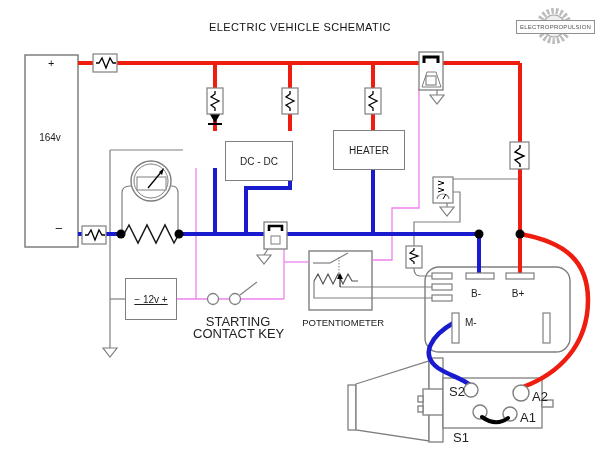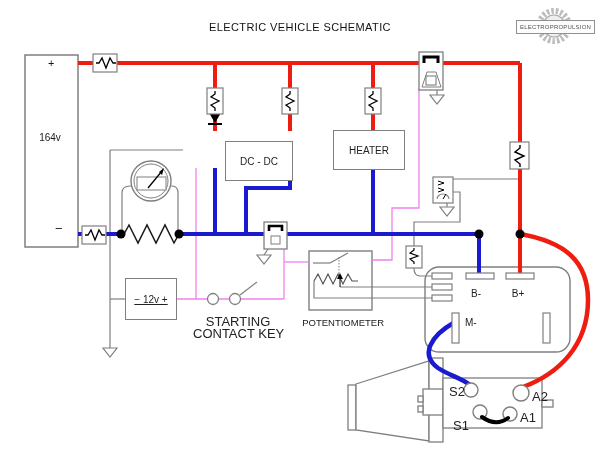--- a/index.html
+++ b/index.html
@@ -218,16 +218,16 @@
   <div class="lbl ctr small" style="left:193px;top:314px;width:90px;">STARTING</div>
   <div class="lbl ctr small" style="left:193px;top:326px;width:90px;">CONTACT KEY</div>
   <div class="lbl ctr" style="left:286px;top:317px;width:98px;font-size:9.5px;text-align:right;">POTENTIOMETER</div>
 
   <div class="lbl ctr term" style="left:464px;top:288px;width:24px;">B-</div>
   <div class="lbl ctr term" style="left:506px;top:288px;width:24px;">B+</div>
   <div class="lbl term" style="left:465px;top:317px;">M-</div>
 
   <div class="lbl small" style="left:449px;top:384px;">S2</div>
   <div class="lbl small" style="left:532px;top:389px;text-align:center;">A2</div>
-  <div class="lbl small" style="left:453px;top:418px;">S1</div>
+  <div class="lbl small" style="left:453px;top:430px;">S1</div>
   <div class="lbl small" style="left:520px;top:410px;">A1</div>
 
 </div>
 
 </body></html>

